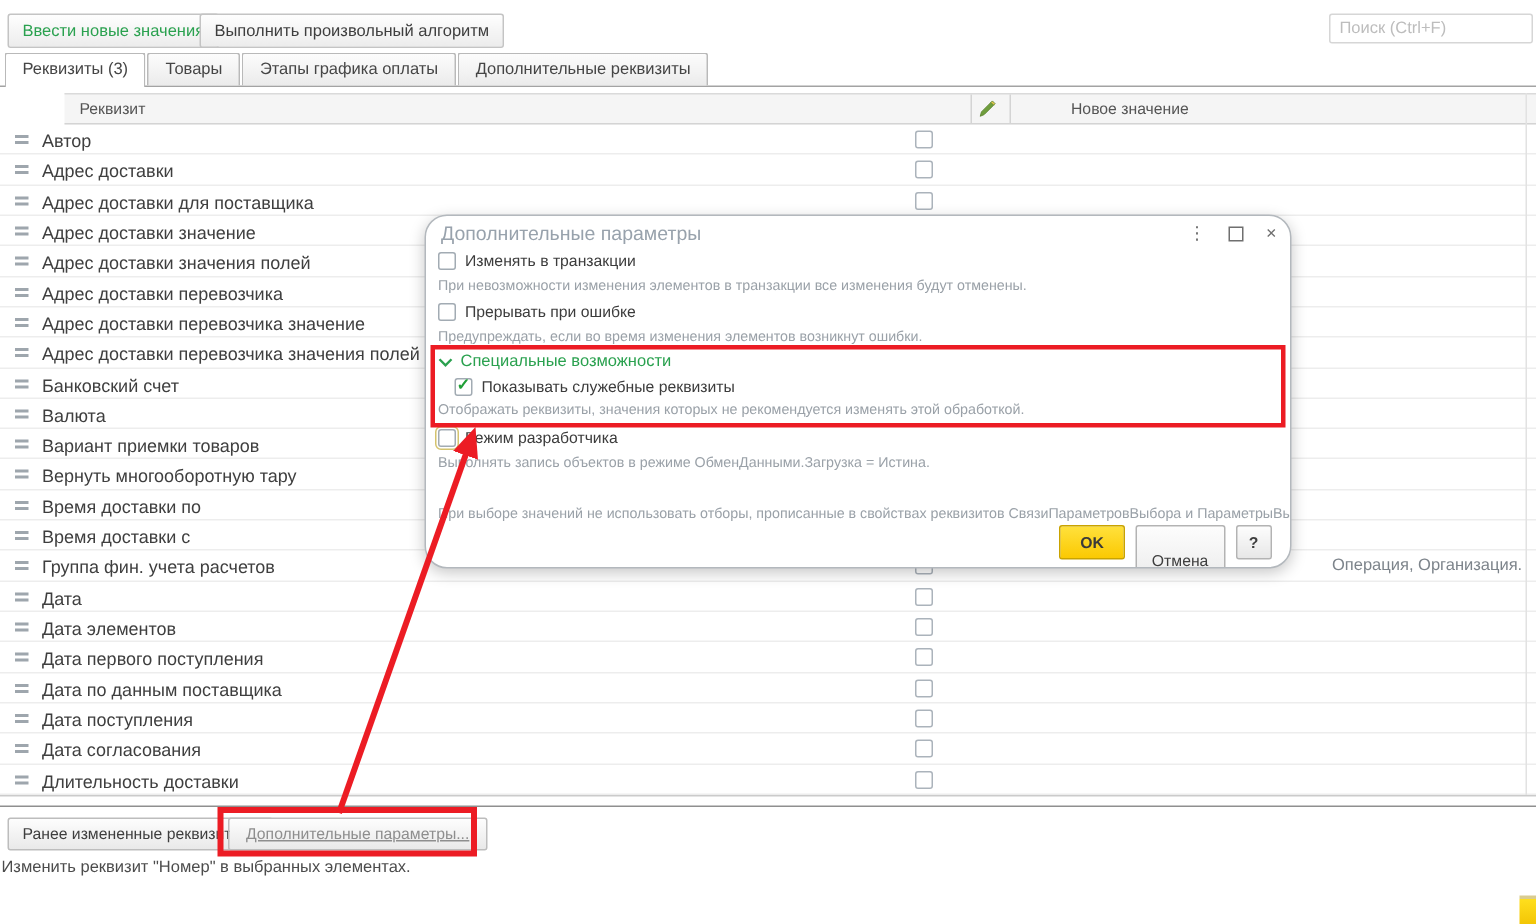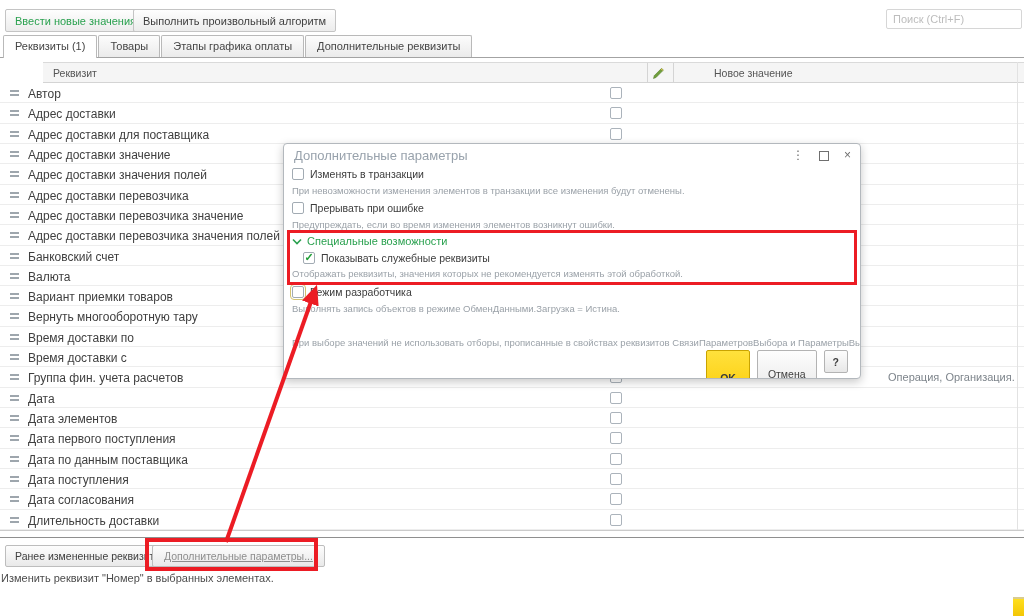--- a/index.html
+++ b/index.html
@@ -48,59 +48,59 @@
           background:linear-gradient(#fdfdfd,#e9e9e9); border:1px solid #bdbdbd; border-radius:2px; color:#3e3e3e; }
   #btn-prev { left:5px; display:flex; align-items:center; gap:6px; }
   #btn-prev .caret { font-size:8px; color:#555; }
   #btn-addl { left:152px; color:#8e8e8e; padding:0 11px;text-decoration:underline; }
   #status { position:absolute; left:1px; top:572px; font-size:11px; color:#4c4c4c; }
   #yfrag { position:absolute; left:1013px; top:597px; width:11px; height:19px;
            background:linear-gradient(180deg,#d9cc90 0,#d9cc90 2px,#ffdf1e 2px,#f3c606 100%); }
 
   
   #modal { position:absolute; left:283px; top:143px; width:576px; height:234px; background:#fff;
-           border:1px solid #b3b8bd; border-radius:4px; box-shadow:0 3px 10px rgba(0,0,0,.22);
+           border:1px solid #b3b8bd; border-radius:15px; box-shadow:0 3px 10px rgba(0,0,0,.22);
            z-index:20; overflow:hidden; }
   .m-title { position:absolute; left:10px; top:4px; font-size:13px; color:#98a2ac; }
   .m-icons { position:absolute; top:6px; right:9px; display:flex; gap:15px; align-items:center; color:#6f6f6f; }
   .mi { font-size:12px; line-height:11px; }
   .mbox { width:8px; height:8px; border:1px solid #6f6f6f; }
   .opt { position:absolute; left:8px; display:flex; gap:6px; height:15px;
          font-size:10.5px; color:#3c3c3c; white-space:nowrap; }
   .cbx { width:12px; height:12px; box-sizing:border-box; border:1px solid #a2abb3; border-radius:2px;
          background:#fff; flex:none; }
   .chk { display:block; text-align:center; color:#21a038; font-size:11px; font-weight:bold;
          line-height:11px; margin-top:-1px; }
   .focus-ring { outline:1px solid #d4c36e; outline-offset:1px; }
   .mdesc { position:absolute; left:8px; font-size:9.5px; color:#9aa1a8; white-space:nowrap; }
   .grp { position:absolute; left:8px; display:flex; align-items:center; gap:5px; font-size:11px; color:#2aa14f; }
   .m-btns { position:absolute; right:12px; top:206px; display:flex; gap:7px; }
   .gbtn { height:21px; padding:12px 10px; font-size:10.5px; color:#3e3e3e;
           background:linear-gradient(#fdfdfd,#e7e7e7); border:1px solid #b3b3b3; border-radius:2px; }
   .qbtn { padding:0 8px; font-weight:bold; }
-  .okbtn { height:21px; padding:16px 13px; font-size:10.5px; font-weight:bold; color:#3a3a3a;
+  .okbtn { height:21px; padding:0 13px; font-size:10.5px; font-weight:bold; color:#3a3a3a;
            background:linear-gradient(#ffe13c,#fbc902); border:1px solid #c9a300; border-radius:2px; }
 
   
   #hl1 { position:absolute; left:287px; top:230px; width:570px; height:55px; box-sizing:border-box;
          border:3px solid #ec1c24; z-index:30; pointer-events:none; }
   #hl2 { position:absolute; left:145px; top:538px; width:173px; height:33px; box-sizing:border-box;
          border:4px solid #ec1c24; z-index:30; pointer-events:none; }
   #arrow { position:absolute; left:0; top:0; z-index:31; pointer-events:none; }
 </style>
 </head>
 <body>
 
 <button id="btn-enter" class="tbtn">Ввести новые значения</button>
 <button id="btn-run" class="tbtn">Выполнить произвольный алгоритм</button>
 <input id="search" placeholder="Поиск (Ctrl+F)" style="">
 
 <div id="tabsline"></div>
 <div id="tabs">
-  <div class="tab active">Реквизиты (1)</div>
+  <div class="tab active">Реквизиты (3)</div>
   <div class="tab">Товары</div>
   <div class="tab">Этапы графика оплаты</div>
   <div class="tab">Дополнительные реквизиты</div>
 </div>
 
 <div id="thead">
   <span class="hlabel h1">Реквизит</span>
   <span class="hsep s1"></span>
   <span class="hsep s2"></span>
   <span id="pencil"><svg width="12" height="13" viewBox="0 0 12 13">

